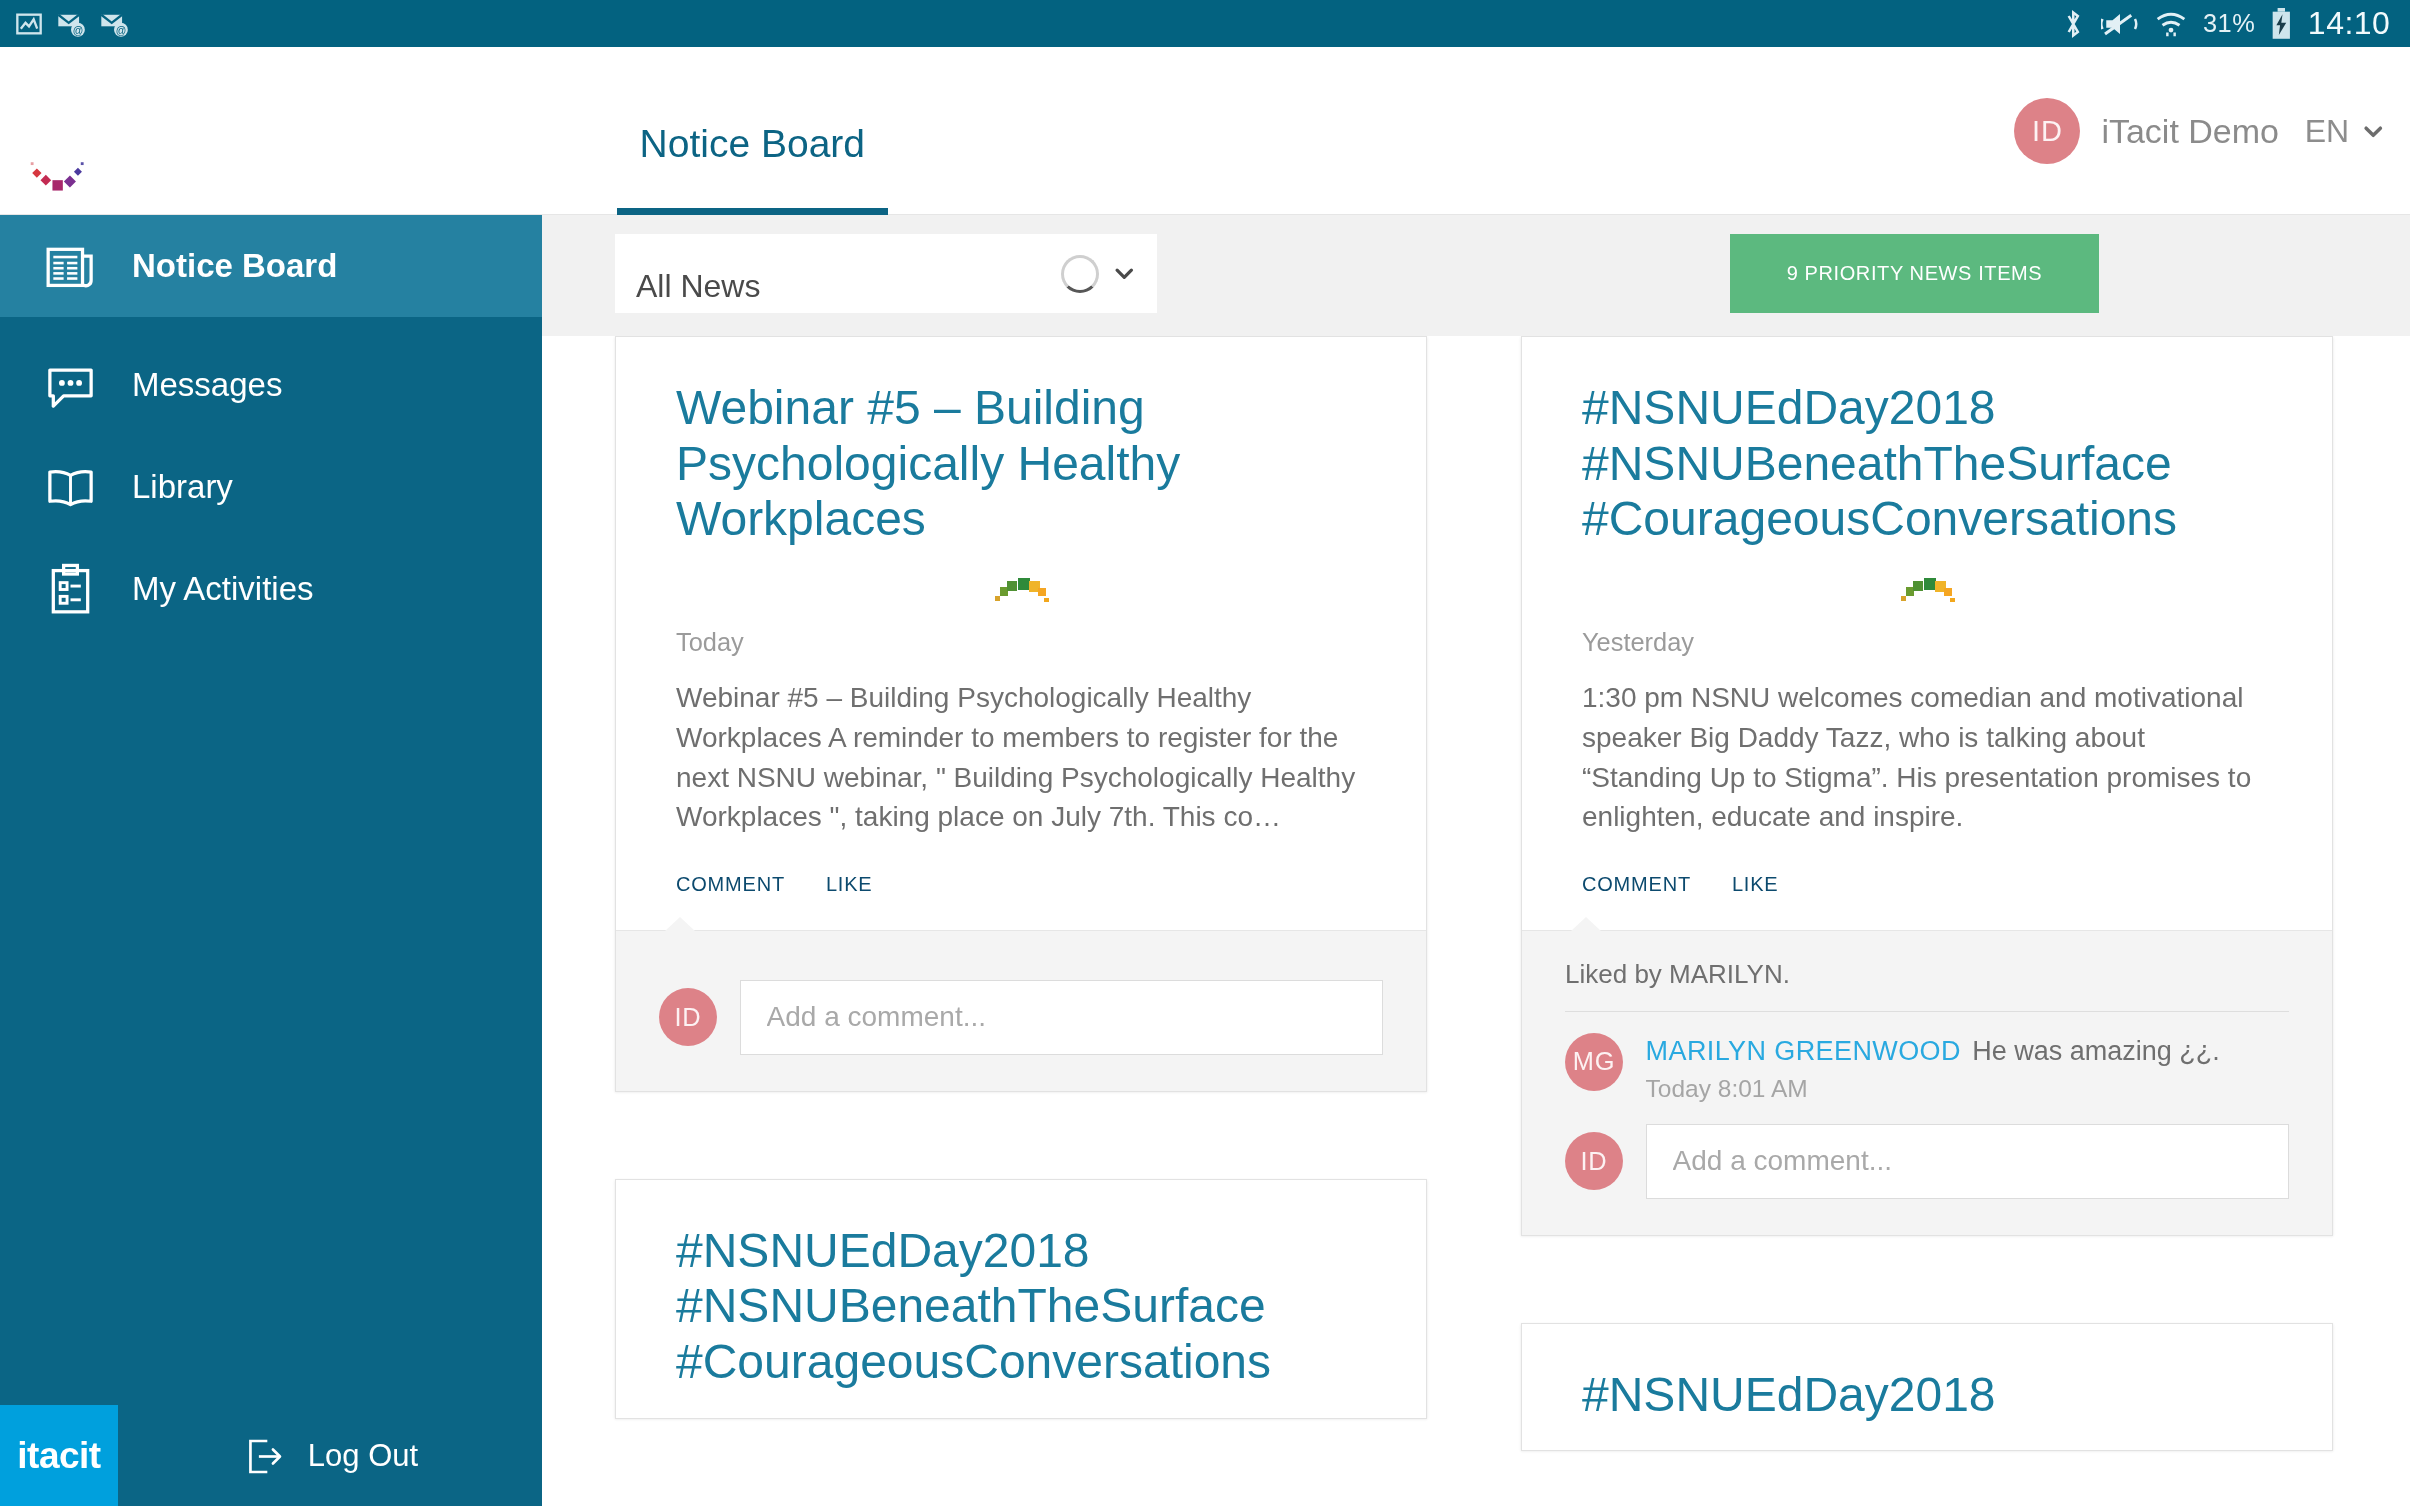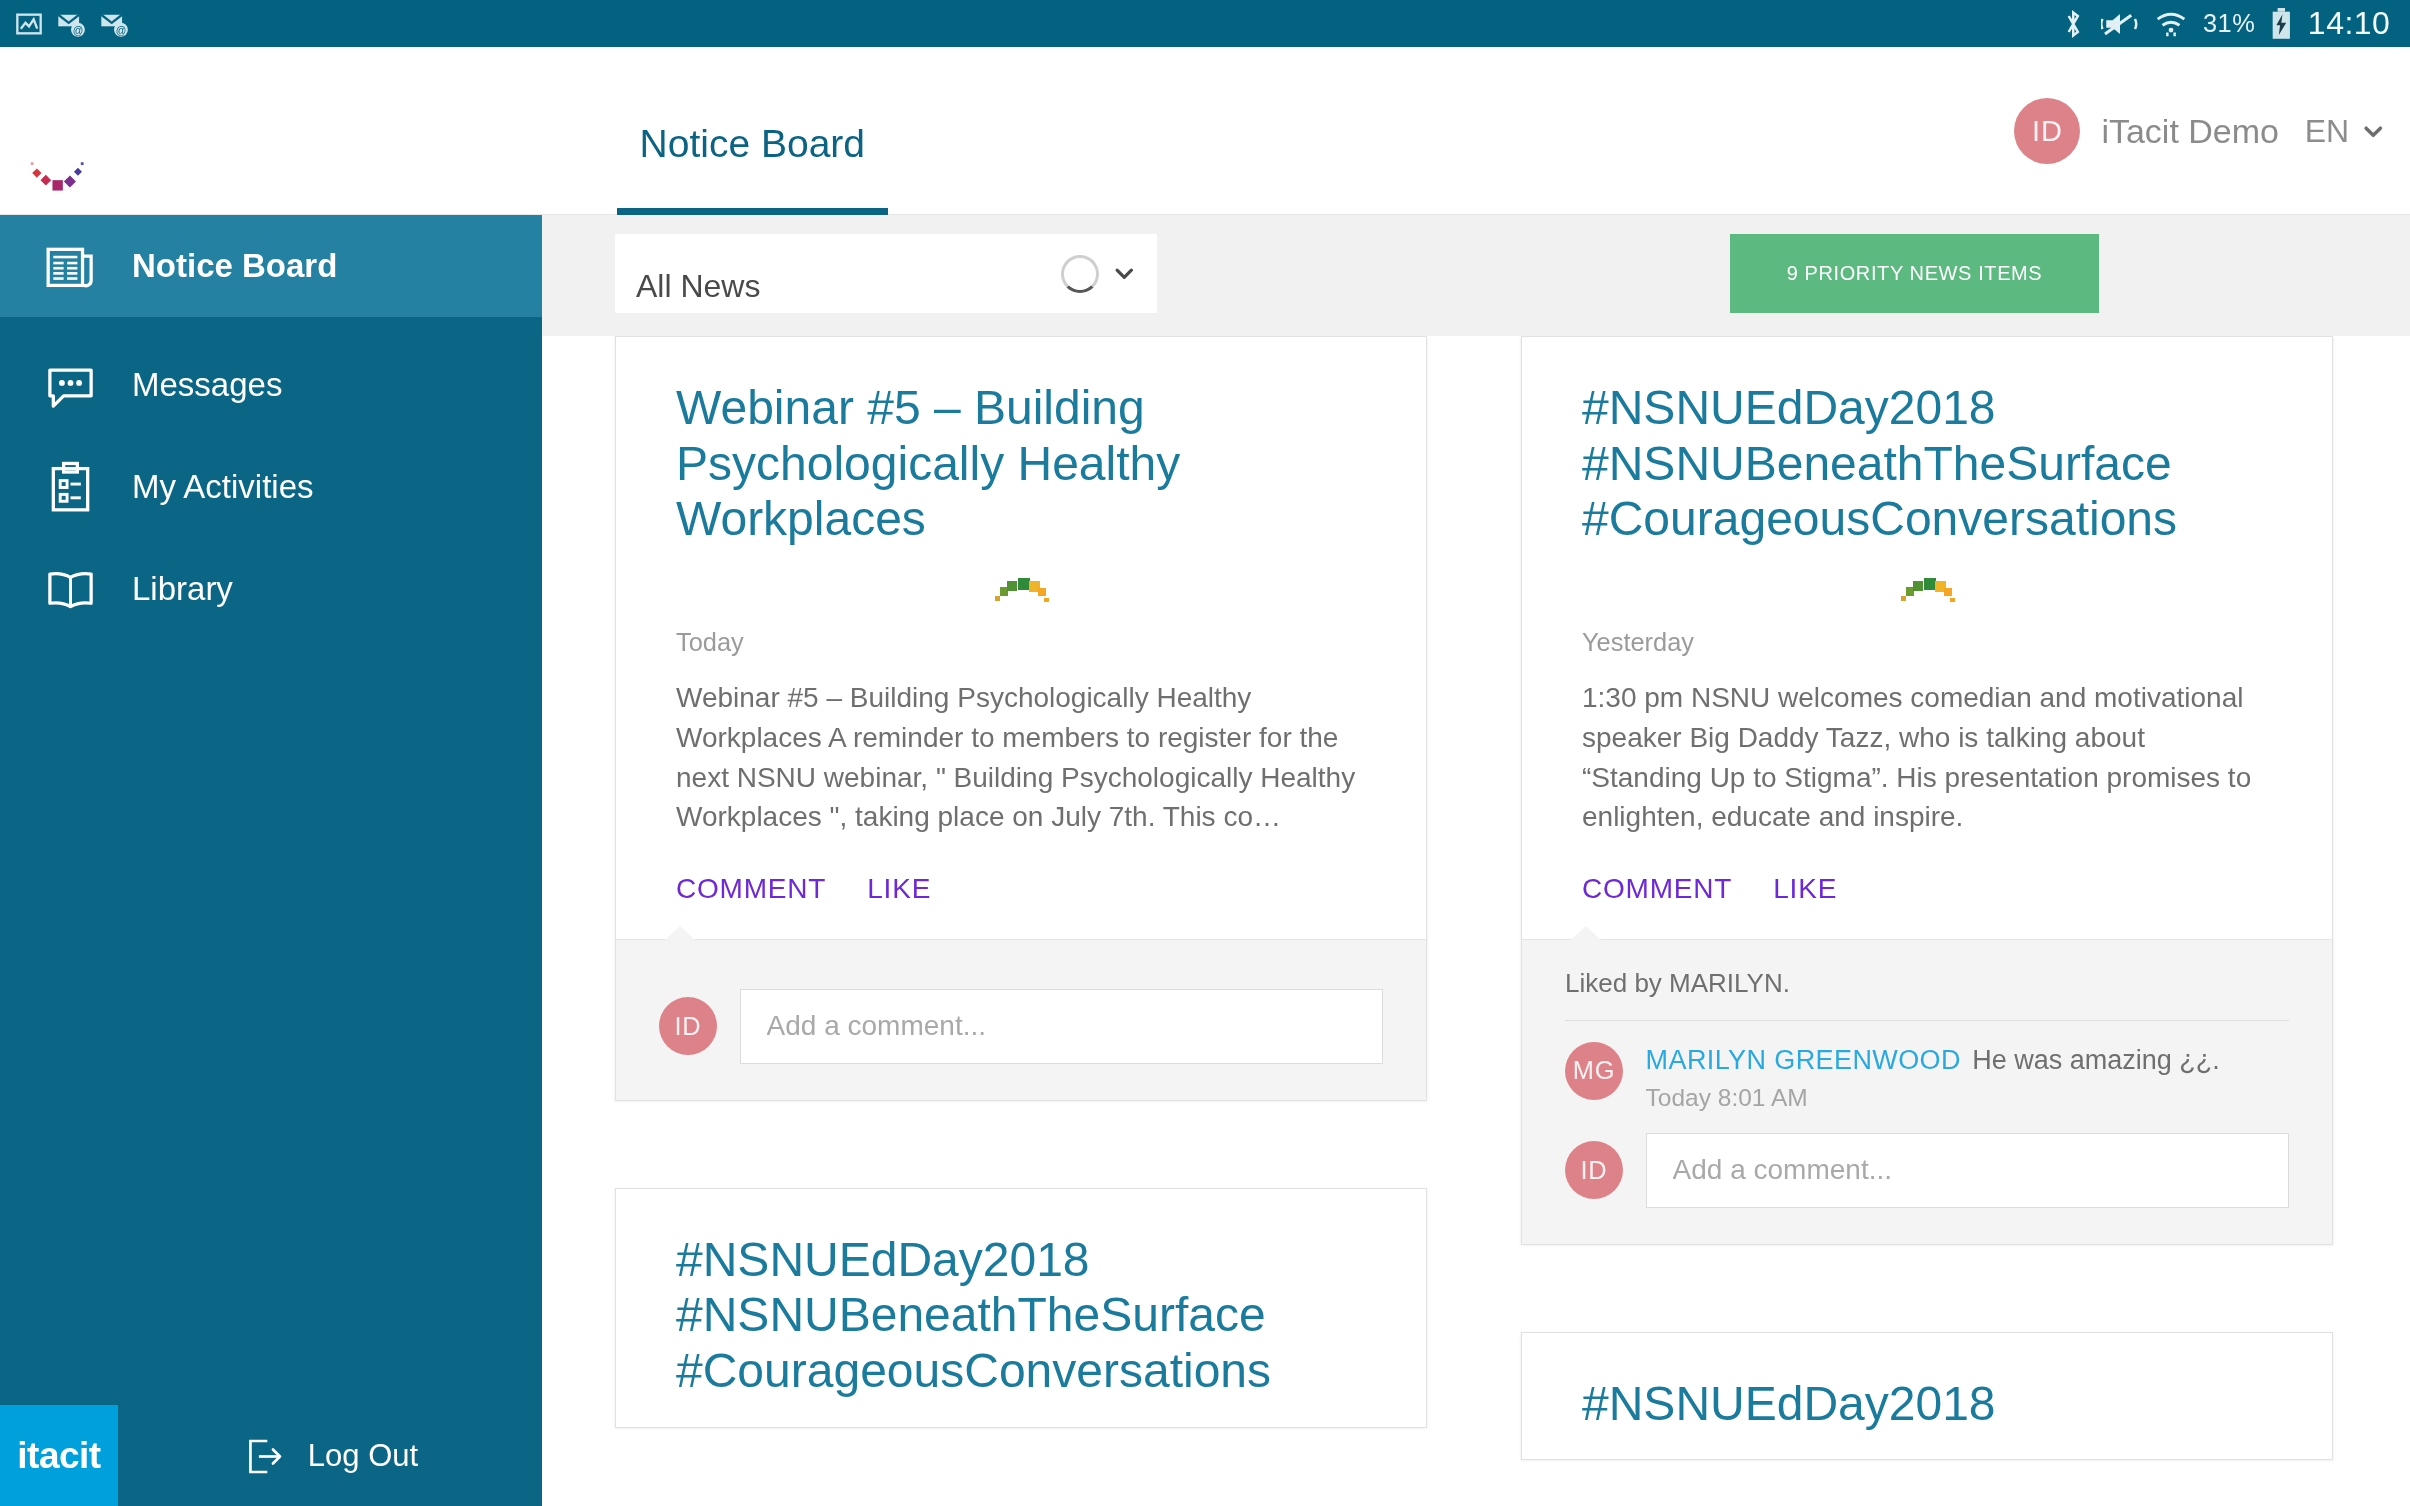--- a/index.html
+++ b/index.html
@@ -169,21 +169,21 @@
     font-weight: normal;
   }
   .card-media { display: flex; justify-content: center; padding: 28px 0 21px 0; }
   .card-date { font-size: 25.4px; color: #9b9b9b; margin-top: 0; }
   .card-text {
     font-size: 28px; line-height: 1.42; color: #6f6f6f;
     margin-top: 21px;
   }
   .card-actions { display: flex; gap: 41px; margin-top: 36px; padding-bottom: 5.6px; }
   .action-link {
-    font-size: 28px; color: #6d28d9; letter-spacing: 0.8px; cursor: pointer;
+    font-size: 20px; color: #0c4a6e; letter-spacing: 0.8px; cursor: pointer;
   }
   .card-footer {
     background: #f4f4f4;
     border-top: 0.9px solid #e6e6e6;
     padding: 28px 43px 36px 43px;
     position: relative;
   }
   .card-footer::before {
     content: ""; position: absolute;
     top: -14px; left: 49px;
@@ -327,36 +327,36 @@
       <path d="M4 7 h24 v15 h-16 l-6 6 v-6 h-2 z" fill="none" stroke="#ffffff" stroke-width="1.9" stroke-linejoin="round"></path>
       <circle cx="11" cy="14.5" r="1.7" fill="#ffffff"></circle>
       <circle cx="16" cy="14.5" r="1.7" fill="#ffffff"></circle>
       <circle cx="21" cy="14.5" r="1.7" fill="#ffffff"></circle>
     </svg>
     <span class="nav-label">Messages</span>
   </div>
 
   <div class="nav-item">
     <svg class="nav-icon" viewBox="0 0 32 32">
+      <path d="M16 9 q-5 -3 -12 -2 v17 q7 -1 12 2 q5 -3 12 -2 v-17 q-7 -1 -12 2 z" fill="none" stroke="#ffffff" stroke-width="1.9" stroke-linejoin="round"></path>
+      <line x1="16" y1="9" x2="16" y2="26" stroke="#ffffff" stroke-width="1.7"></line>
+    </svg>
+    <span class="nav-label">Library</span>
+  </div>
+
+  <div class="nav-item">
+    <svg class="nav-icon" viewBox="0 0 32 32">
       <rect x="6" y="5" width="20" height="24" fill="none" stroke="#ffffff" stroke-width="1.9"></rect>
       <rect x="12" y="2" width="8" height="5" fill="none" stroke="#ffffff" stroke-width="1.9"></rect>
       <rect x="10" y="12" width="4" height="4" fill="none" stroke="#ffffff" stroke-width="1.7"></rect>
       <line x1="16" y1="14" x2="22" y2="14" stroke="#ffffff" stroke-width="1.7"></line>
       <rect x="10" y="20" width="4" height="4" fill="none" stroke="#ffffff" stroke-width="1.7"></rect>
       <line x1="16" y1="22" x2="22" y2="22" stroke="#ffffff" stroke-width="1.7"></line>
     </svg>
     <span class="nav-label">My Activities</span>
-  </div>
-
-  <div class="nav-item">
-    <svg class="nav-icon" viewBox="0 0 32 32">
-      <path d="M16 9 q-5 -3 -12 -2 v17 q7 -1 12 2 q5 -3 12 -2 v-17 q-7 -1 -12 2 z" fill="none" stroke="#ffffff" stroke-width="1.9" stroke-linejoin="round"></path>
-      <line x1="16" y1="9" x2="16" y2="26" stroke="#ffffff" stroke-width="1.7"></line>
-    </svg>
-    <span class="nav-label">Library</span>
   </div>
 
   <div id="sidebar-footer">
     <div id="itacit-logo">
       <span>itacit</span>
     </div>
     <div id="logout-btn">
       <svg width="45" height="45" viewBox="0 0 32 32">
         <path d="M18 5 h-12 v22 h12" fill="none" stroke="#ffffff" stroke-width="1.9"></path>
         <line x1="12" y1="16" x2="27" y2="16" stroke="#ffffff" stroke-width="1.9"></line>

